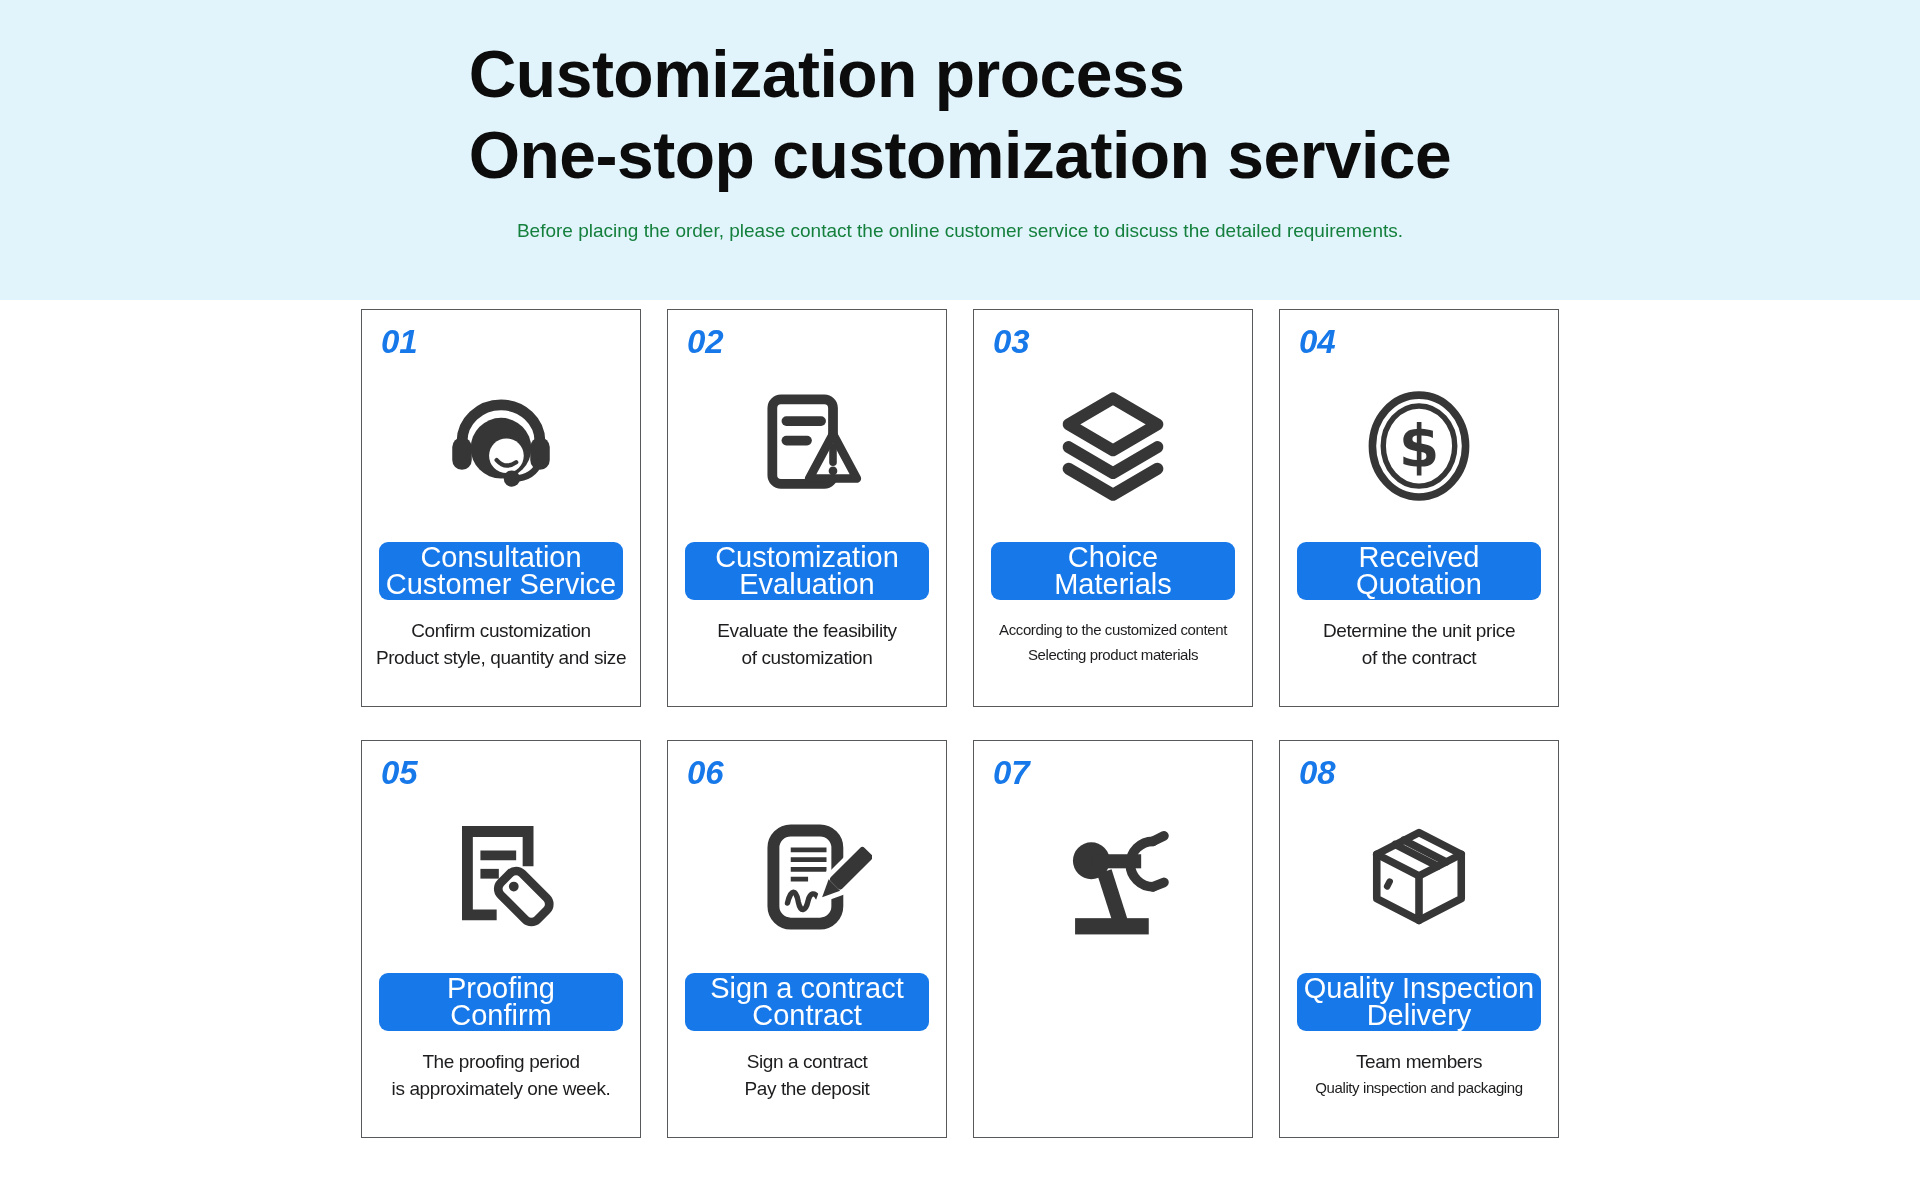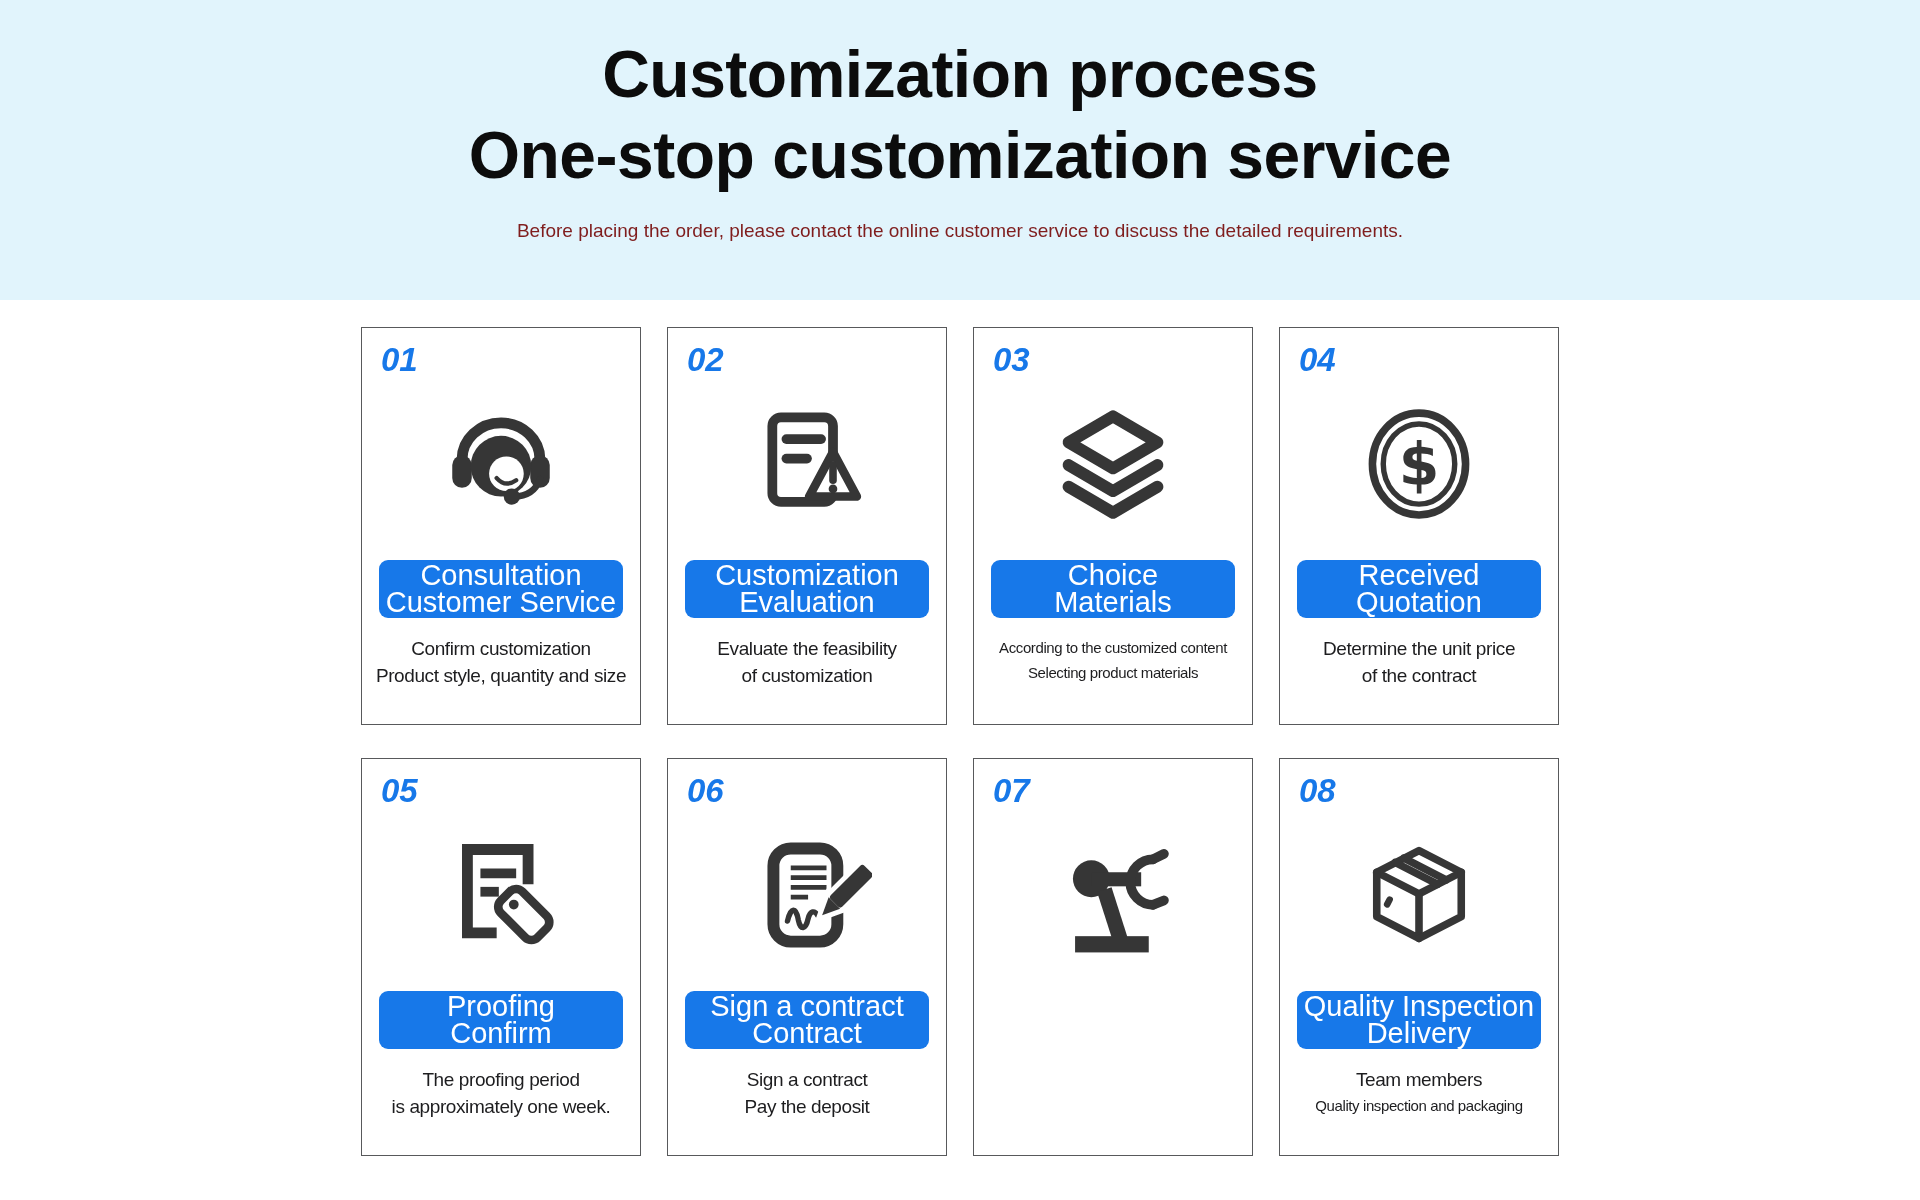--- a/index.html
+++ b/index.html
@@ -9,29 +9,29 @@
     --accent:#1778e9;--header-bg:#e1f4fc;--icon-color:#363636;
     --card-border:#58595b;--title-color:#0c0c0c;--text-color:#1d1d1f;
   }
   .hero{
     height:300px;background:var(--header-bg);
     display:flex;flex-direction:column;align-items:center;
     padding-top:34px;box-sizing:border-box;
   }
   .title{
     margin:0;font-size:66px;line-height:81px;font-weight:700;
-    color:var(--title-color);text-align:center;letter-spacing:-0.5px;
+    color:var(--title-color);text-align:left;letter-spacing:-0.5px;
   }
   .title span{display:block;}
   .subtitle{
     margin:24px 12px 0;font-size:19px;letter-spacing:0;
-    color:#7f1d1d;text-align:left;
+    color:#15803d;text-align:left;
   }
   .grid{
-    width:1198px;margin:27px auto 0;
+    width:1198px;margin:9px auto 0;
     display:flex;flex-wrap:wrap;column-gap:26px;row-gap:33px;
   }
   .card{
     position:relative;width:280px;height:398px;background:#fff;
     border:1px solid var(--card-border);box-sizing:border-box;
   }
   .num{
     position:absolute;top:13px;left:19px;
     font-size:33px;font-weight:700;font-style:italic;color:var(--accent);
   }

